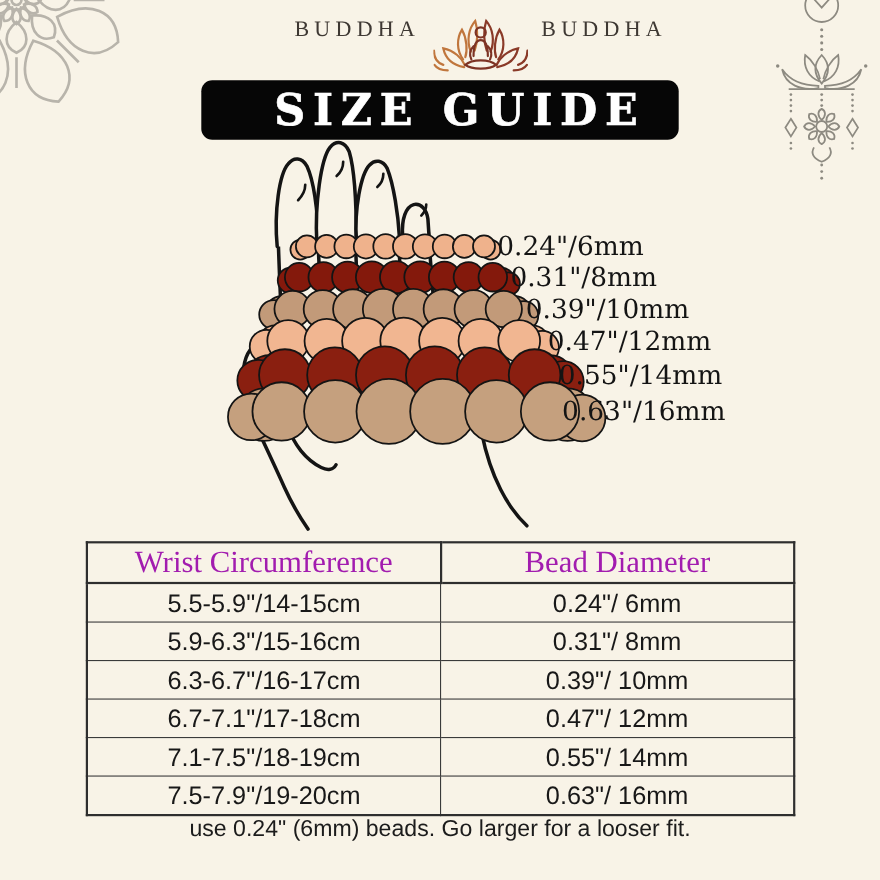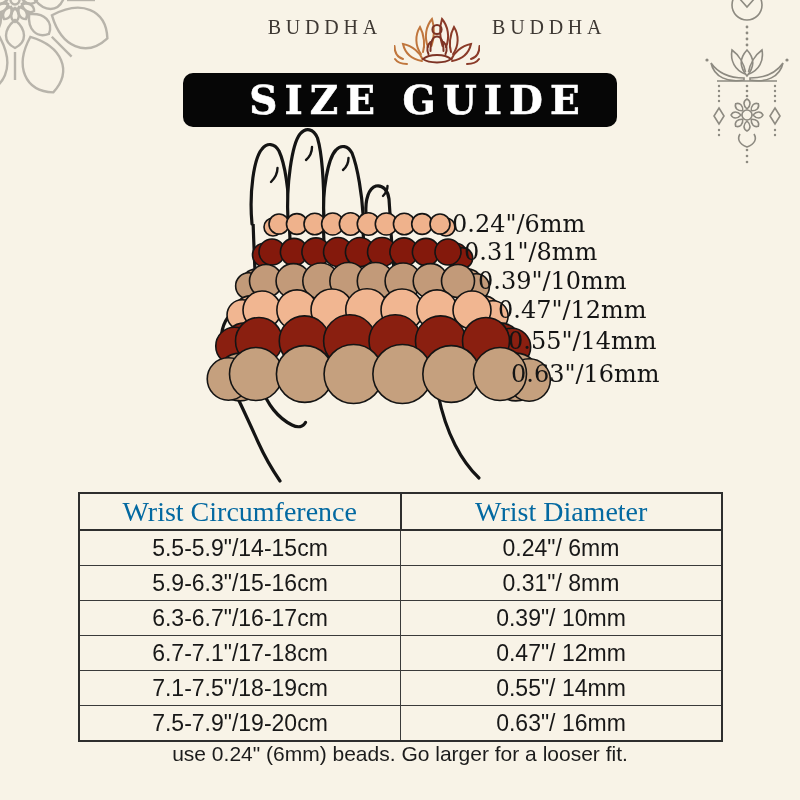--- a/index.html
+++ b/index.html
@@ -34,21 +34,21 @@
   
   .hand-svg{position:absolute;left:0;top:0;pointer-events:none;}
   
   .size-table{
     position:absolute;left:78px;top:492px;width:645px;
     border-collapse:collapse;table-layout:fixed;
     background:transparent;
   }
   .size-table th{
     font-family:"Liberation Serif",serif;font-size:28px;font-weight:500;
-    height:35px;text-align:center;color:#0369a1;
+    height:35px;text-align:center;color:#a21caf;
     border:2px solid #2e2e2e;padding:0;
   }
   .size-table td{
     font-family:"Liberation Sans",sans-serif;font-size:23px;
     height:34px;text-align:center;color:#181818;
     border:1.6px solid #3a3a3a;padding:0;
   }
   .size-table{border:2px solid #2e2e2e;}
   
   .note{
@@ -319,21 +319,21 @@
         <text x="498" y="318" fill="#141414" font-family="&quot;DejaVu Serif&quot;,serif" font-size="24">0.47"/12mm</text>
         <text x="508" y="349" fill="#141414" font-family="&quot;DejaVu Serif&quot;,serif" font-size="24">0.55"/14mm</text>
         <text x="511" y="382" fill="#141414" font-family="&quot;DejaVu Serif&quot;,serif" font-size="24">0.63"/16mm</text>
       </g>
   </svg>
 
   <table class="size-table">
     <thead>
       <tr>
         <th>Wrist Circumference</th>
-        <th>Wrist Diameter</th>
+        <th>Bead Diameter</th>
       </tr>
     </thead>
     <tbody>
       <tr>
         <td>5.5-5.9"/14-15cm</td>
         <td>0.24"/ 6mm</td>
       </tr>
       <tr>
         <td>5.9-6.3"/15-16cm</td>
         <td>0.31"/ 8mm</td>

